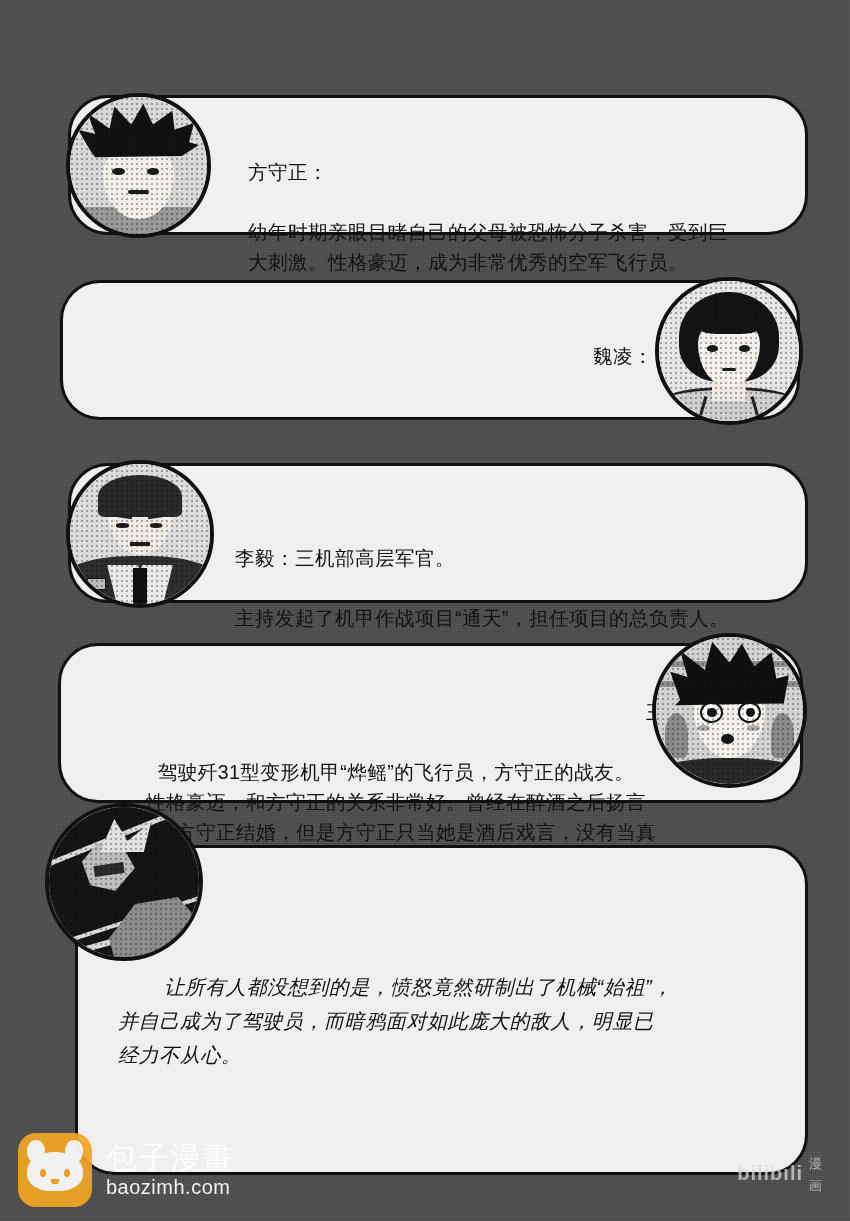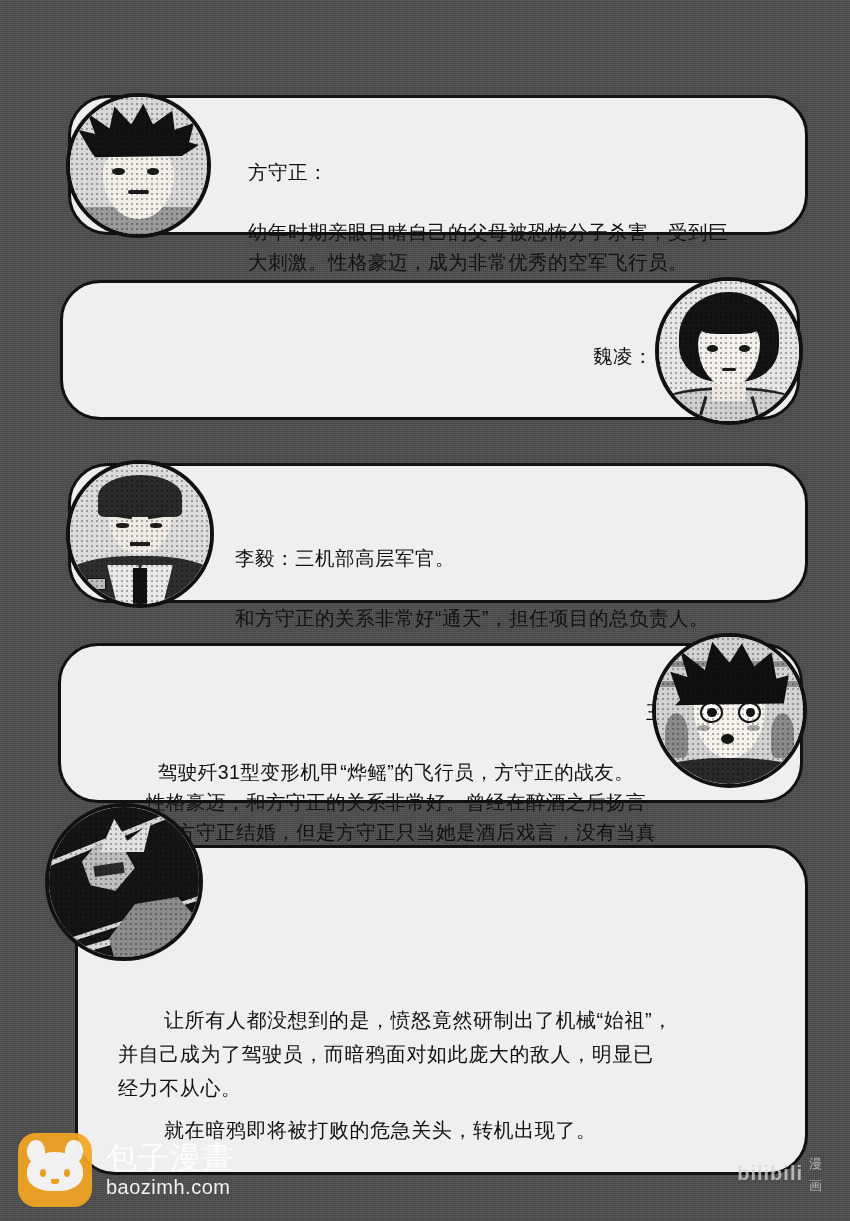--- a/index.html
+++ b/index.html
@@ -272,21 +272,21 @@
     <div class="p2-bang"></div>
     <div class="p2-eye l"></div>
     <div class="p2-eye r"></div>
     <div class="p2-mouth"></div>
     <div class="halftone"></div>
   </div>
 
   <div class="bubble" style="left:68px; top:428px; width:740px; height:140px;"></div>
   <div class="bubble-inner-text align-left" style="left:235px; top:478px; width:560px;">
     <div>李毅：三机部高层军官。</div>
-    <div>和方守正的关系非常好“通天”，担任项目的总负责人。</div>
+    <div>主持发起了机甲作战项目“通天”，担任项目的总负责人。</div>
   </div>
   <div class="portrait" style="left:66px; top:425px; width:148px; height:148px;">
     <div class="p3-bg"></div>
     <div class="p3-uniform"></div>
     <div class="p3-shirt-l"></div>
     <div class="p3-shirt-r"></div>
     <div class="p3-tie"></div>
     <div class="p3-badge"></div>
     <div class="p3-face"></div>
     <div class="p3-hair"></div>
@@ -320,24 +320,23 @@
     <div class="p4-eye r">
         <div class="p4-pupil"></div>
       </div>
     <div class="p4-blush l"></div>
     <div class="p4-blush r"></div>
     <div class="p4-mouth"></div>
     <div class="halftone"></div>
   </div>
 
   <div class="bubble" style="left:75px; top:810px; width:733px; height:330px;"></div>
-  <div class="summary-para" style="left:118px; top:968px; width:640px; text-indent:46px;">让所有人都没想到的是，愤怒竟然研制出了机械“始祖”，
+  <div class="summary-para" style="left:118px; top:935px; width:640px; text-indent:46px;font-style:italic;">让所有人都没想到的是，愤怒竟然研制出了机械“始祖”，
 并自己成为了驾驶员，而暗鸦面对如此庞大的敌人，明显已
 经力不从心。</div>
-  <div class="summary-para" style="left:118px; top:1078px; width:640px; text-indent:46px;">就在暗鸦即将被打败的危急关头，转机出现了。</div>
 
   <div class="portrait" style="left:45px; top:768px; width:158px; height:158px;">
     <div class="p5-bg"></div>
     <div class="p5-beam" style="left:-10%; top:14%; width:130%; height:5px; transform:rotate(-22deg);"></div>
     <div class="p5-beam" style="left:-10%; top:74%; width:130%; height:4px; transform:rotate(-18deg);"></div>
     <div class="p5-beam" style="left:-10%; top:84%; width:130%; height:6px; transform:rotate(-16deg);"></div>
     <div class="p5-body"></div>
     <div class="p5-head"></div>
     <div class="p5-horn"></div>
     <div class="p5-eye"></div>

